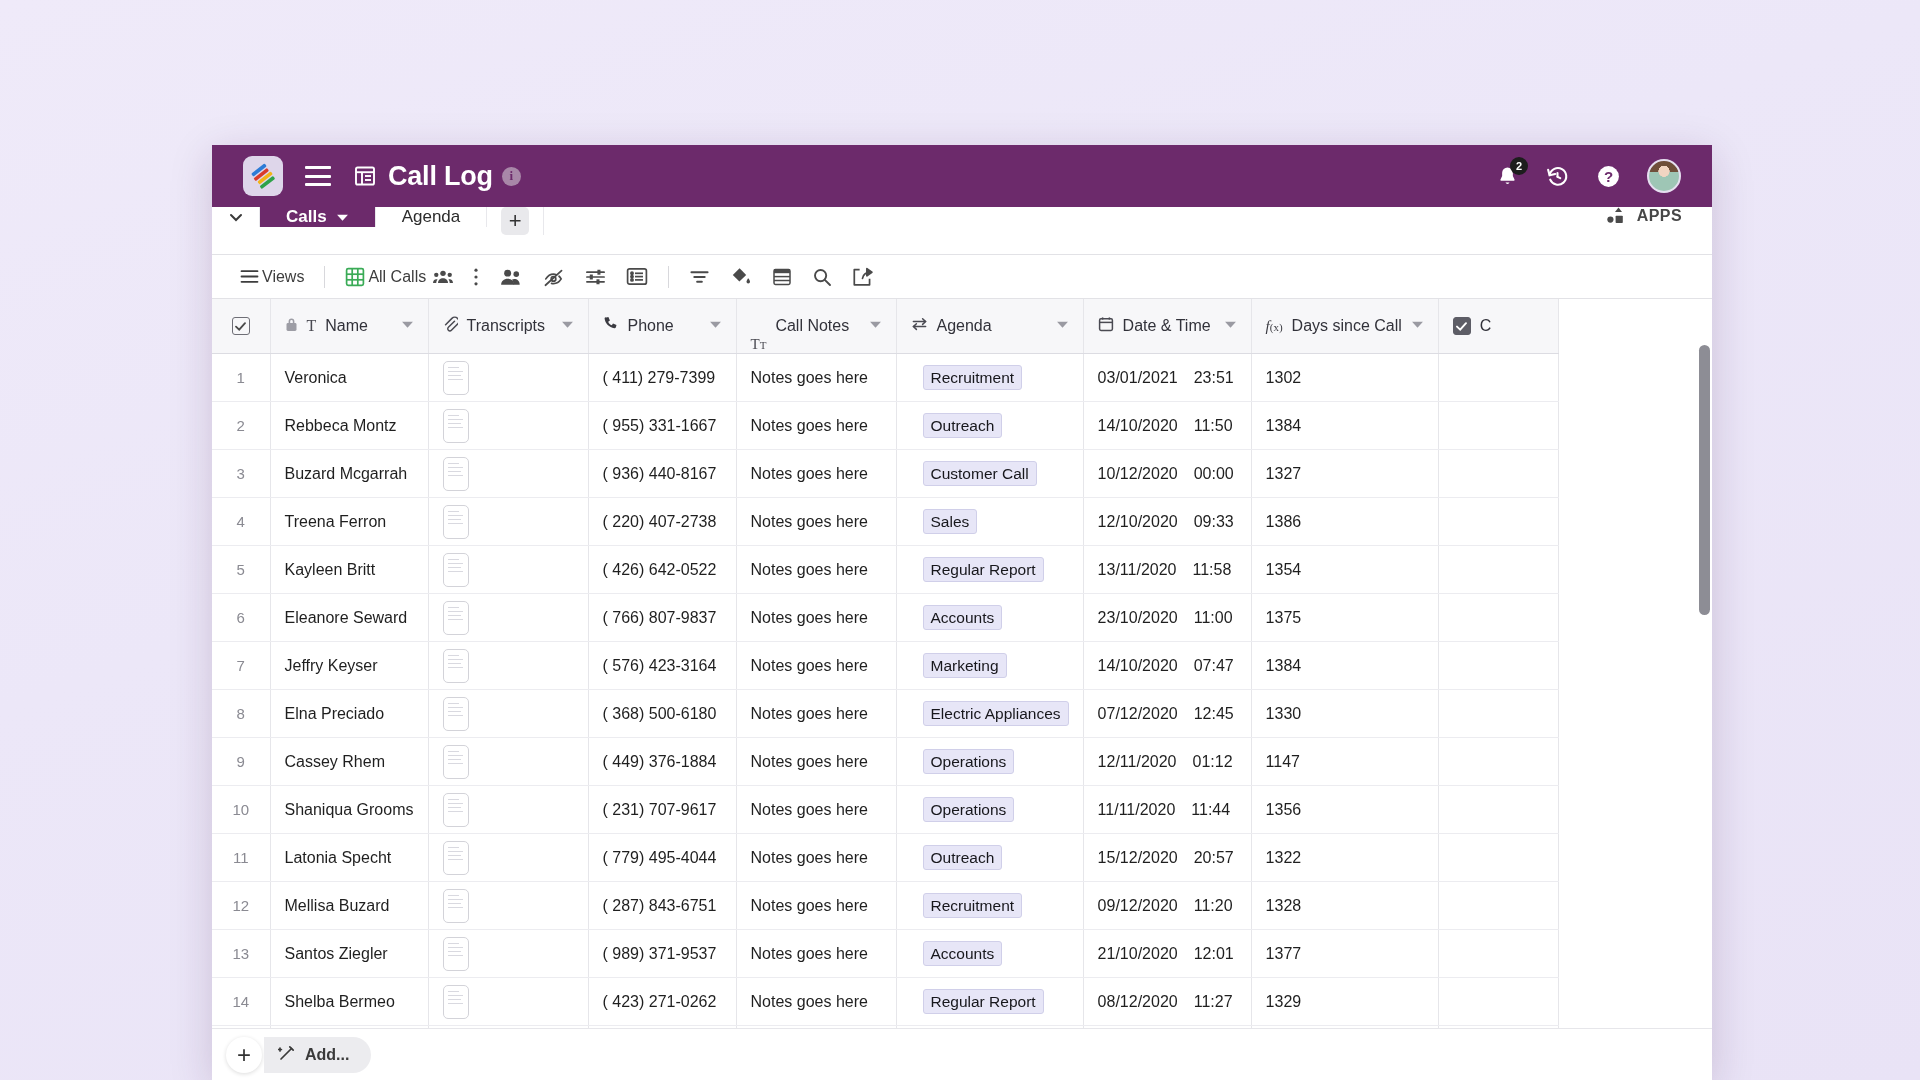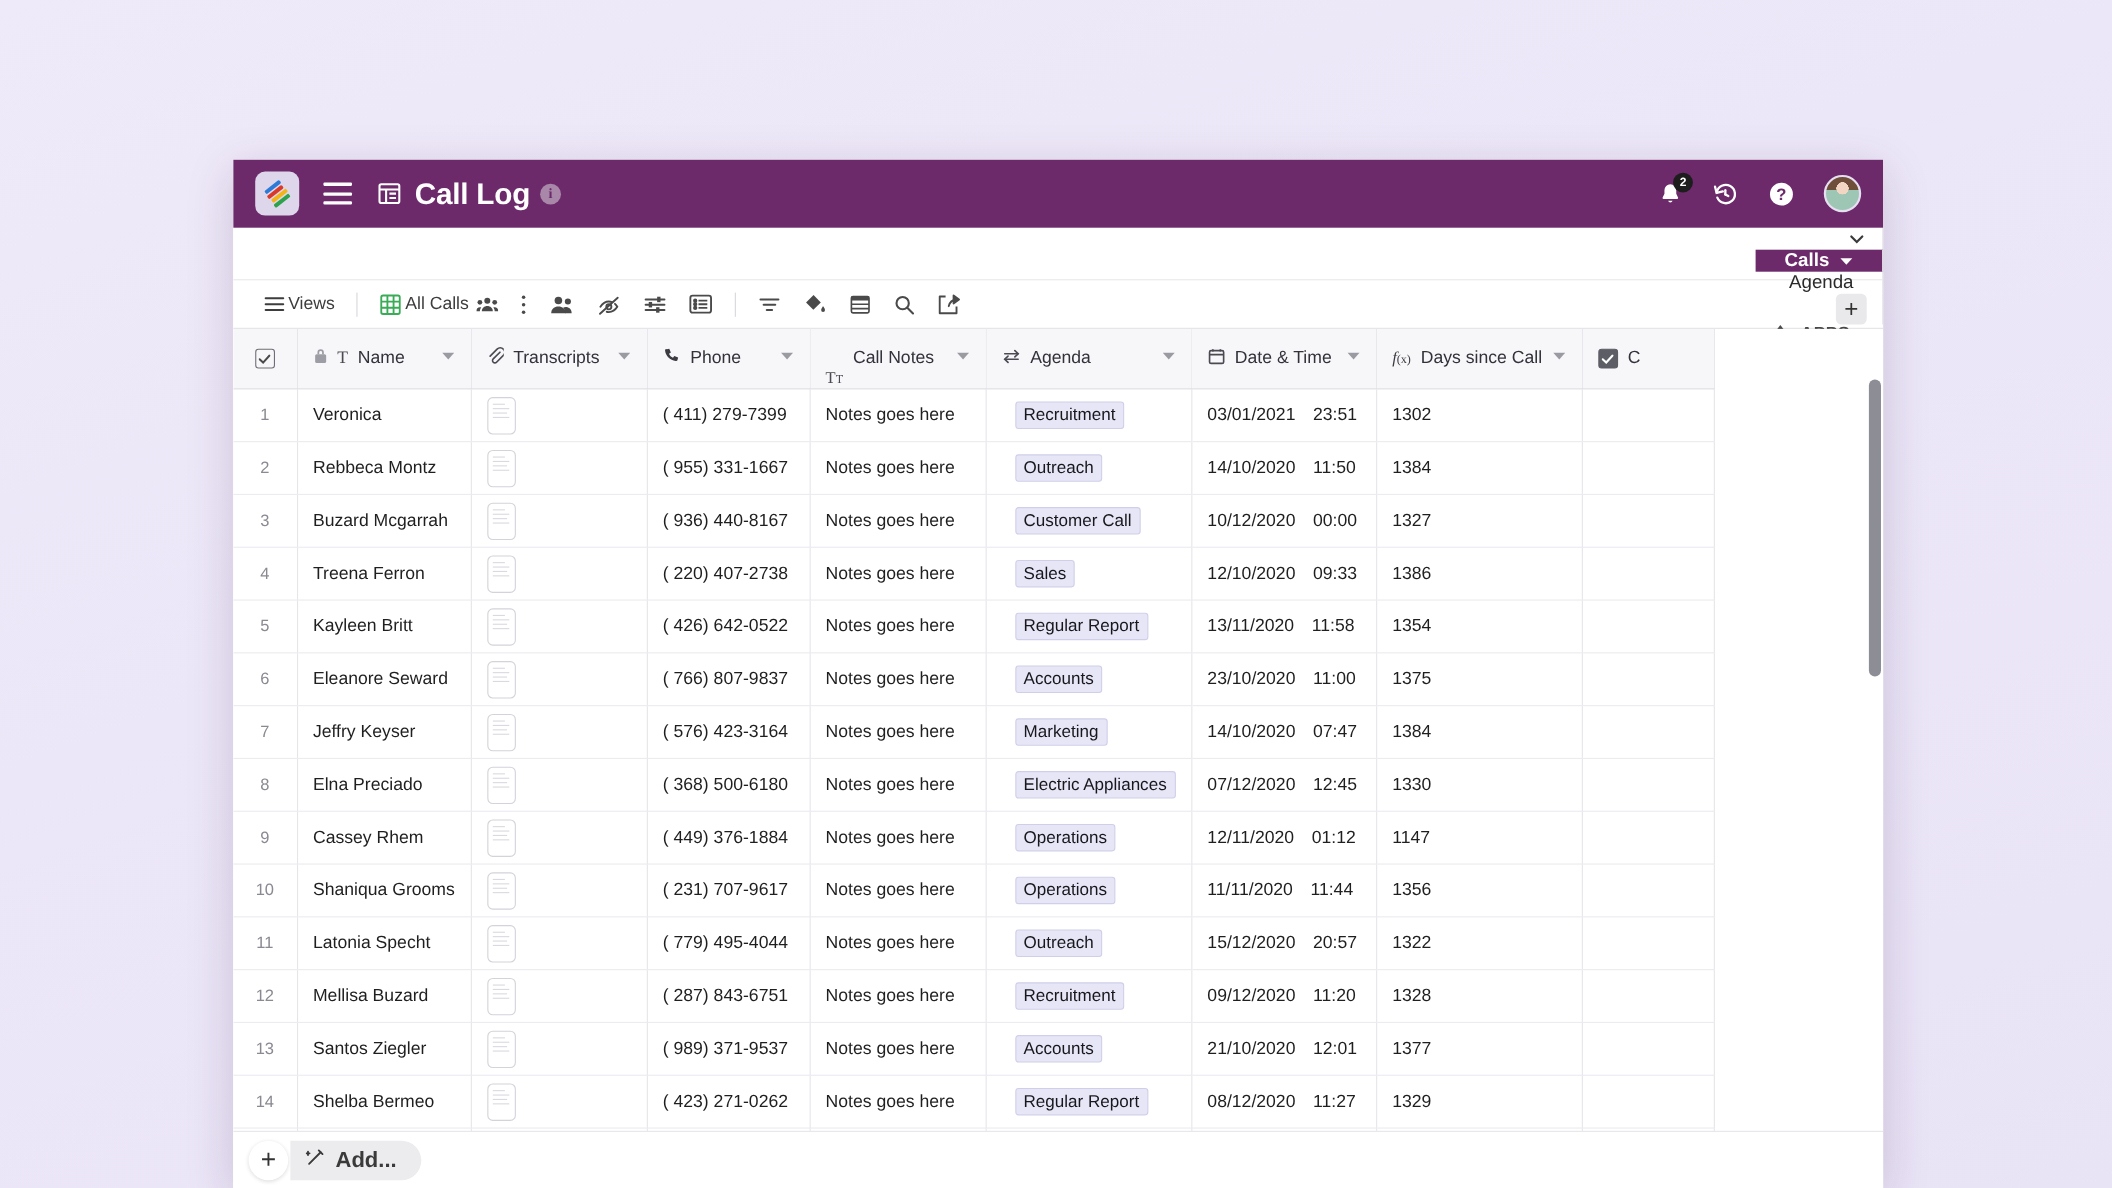--- a/index.html
+++ b/index.html
@@ -21,21 +21,21 @@
     background: #ffffff;
     box-shadow: 0 10px 40px rgba(60,20,70,0.18);
     overflow: hidden;
   }
 
   
   #topbar {
     height: 62px;
     background: #6C2A6B;
     display: flex; align-items: center;
-    padding: 0 20px;
+    padding: 0 31px;
     position: relative;
   }
   #logo-tile {
     width: 40px; height: 40px;
     background: #ded6ea;
     border-radius: 9px;
     display: flex; align-items: center; justify-content: center;
     flex: none;
   }
   .logo-svg { display:block; }
@@ -85,23 +85,22 @@
     background: radial-gradient(circle at 50% 34%, #f2d5c2 0 22%, rgba(0,0,0,0) 23%),
                 linear-gradient(#6f4f3a 0 38%, #9ec6b5 38% 100%);
     border: 2px solid #e6dff0;
     overflow: hidden; position: relative; flex:none;
   }
 
   
   #tabbar {
     height: 48px;
     background: #ffffff;
-    display: flex; align-items: flex-end;
+    display: flex; align-items: flex-start;
     border-bottom: 1px solid #e2e2e6;
-    flex-direction: column;
   }
   #tab-collapse {
     width: 48px; display: flex; align-items: center; justify-content: center;
     border-right: 1px solid #e8e8ec;
   }
   .tab {
     display: flex; align-items: center; gap: 9px;
     padding: 0 26px;
     font-size: 17px; color: #2b2b2b;
     border-right: 1px solid #e8e8ec;
@@ -235,21 +234,21 @@
     width: 36px; height:36px; border-radius: 50%;
     background:#ffffff; box-shadow: 0 1px 4px rgba(0,0,0,0.14);
     display:flex; align-items:center; justify-content:center;
     font-size: 24px; color:#333; line-height:1;
   }
   #add-pill {
     position:absolute; left: 52px; top: 8px;
     height: 36px; padding: 0 22px 0 14px;
     background:#ececef; border-radius: 0 18px 18px 0;
     display:flex; align-items:center; gap:9px;
-    font-size: 20px; font-weight:bold; color:#3a3a3a;
+    font-size: 16px; font-weight:bold; color:#3a3a3a;
   }
 </style>
 </head>
 <body>
 
 <div id="app-window">
 
   <div id="topbar">
 
     <div id="logo-tile">

